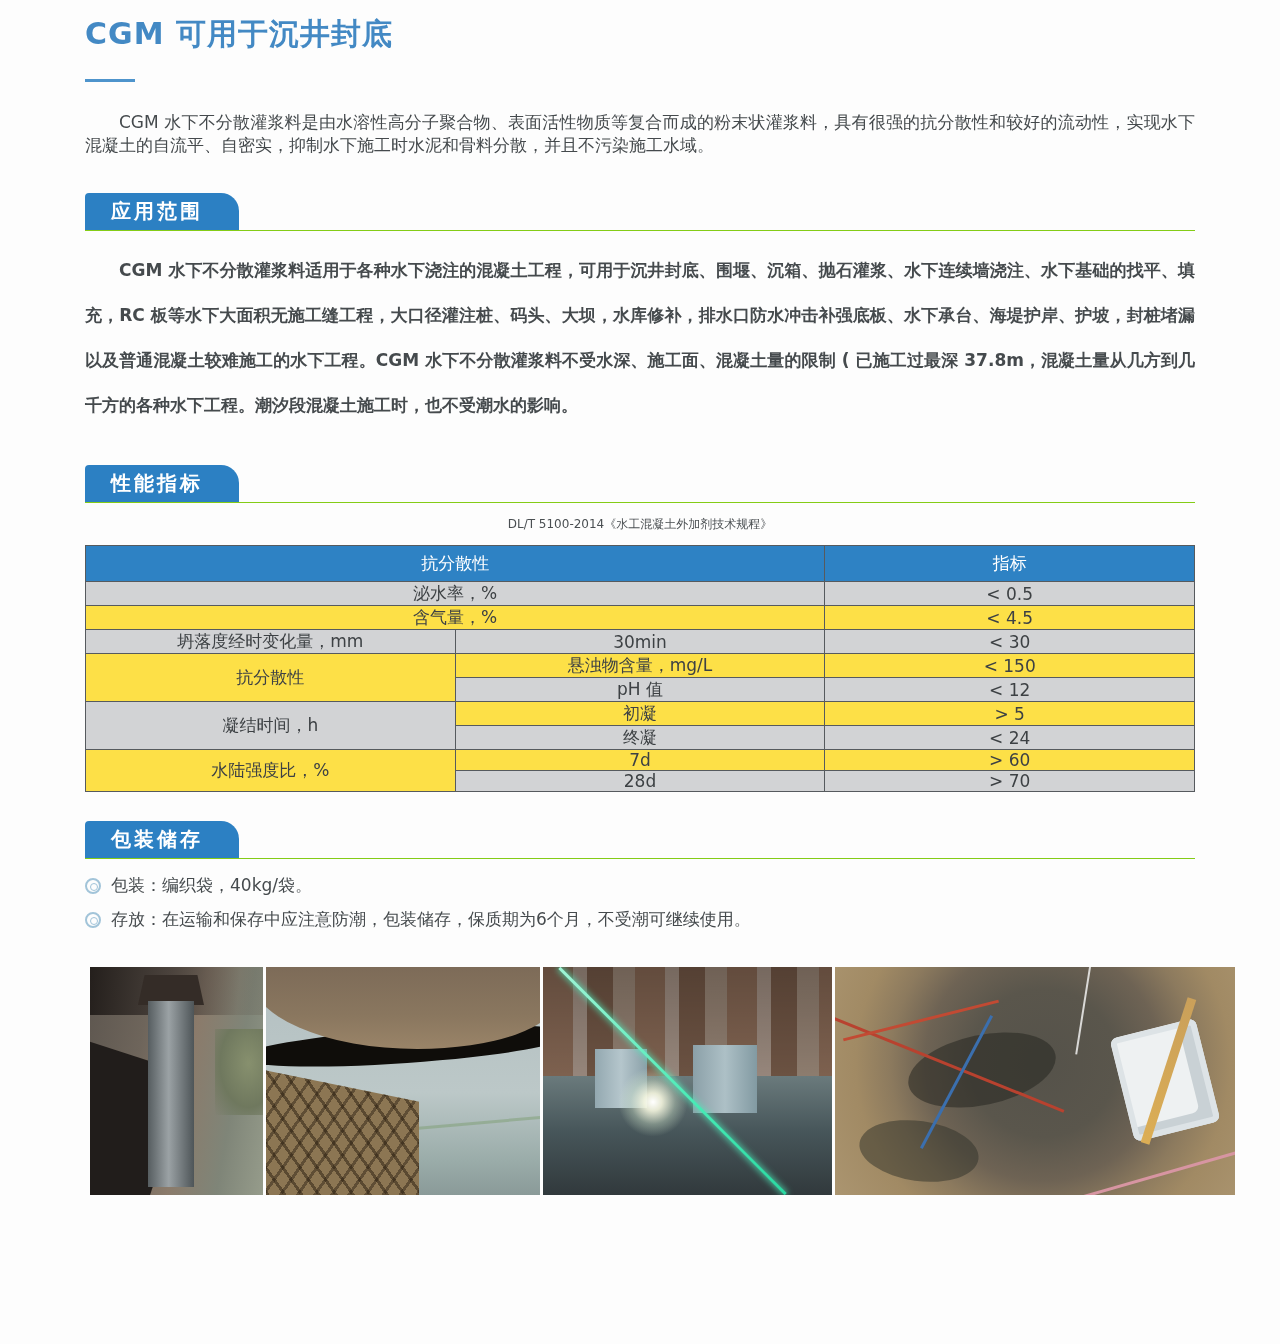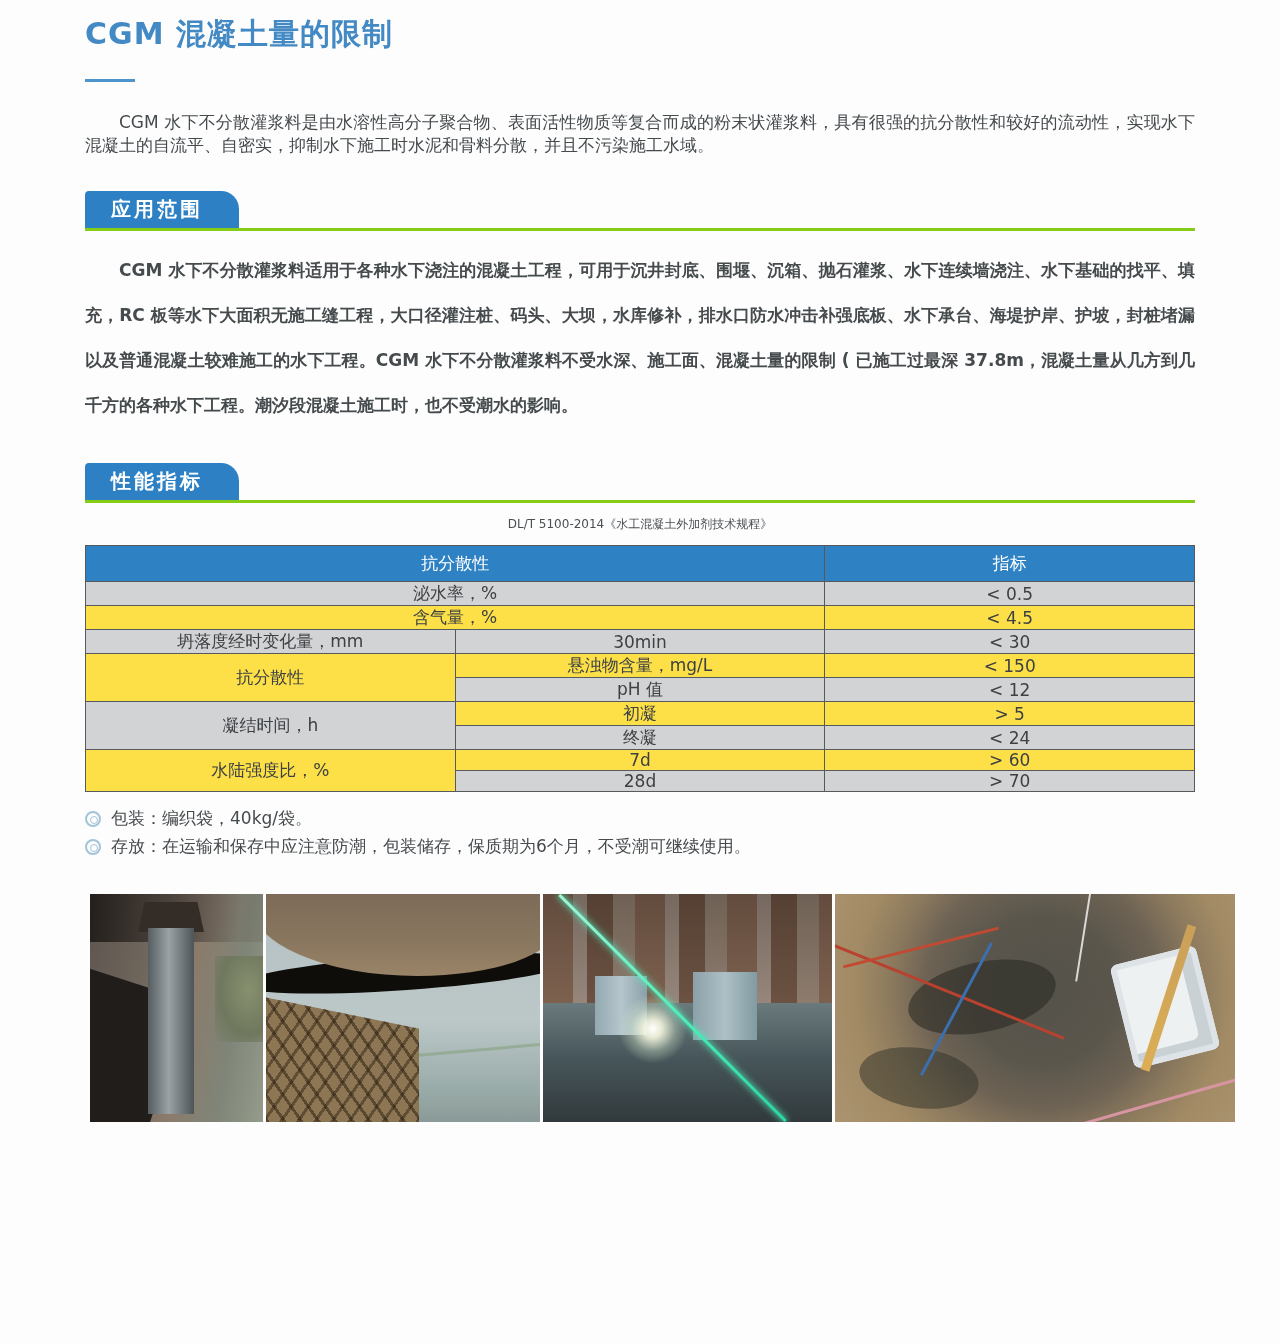--- a/index.html
+++ b/index.html
@@ -26,21 +26,21 @@
 
   
   .para {
     margin:0; font-size:17px; line-height:23px;
     text-align:justify; text-indent:2em; color:#454a4d;
   }
   .intro-para { margin-top:29px; }
   .section-para { margin-top:17px; line-height:45px;font-weight:bold; }
 
   
-  .section-bar { position:relative; height:37px; border-bottom:3px solid #84cc16; }
+  .section-bar { position:relative; height:37px; border-bottom:1px solid #84cc16; }
   .sec-app  { margin-top:37px; }
   .sec-perf { margin-top:38px; }
   .sec-pack { margin-top:30px; }
   .section-tab {
     position:absolute; left:0; bottom:0;
     height:37px; line-height:37px;
     padding:0 36px 0 26px;
     background:#2c80c3; color:#ffffff;
     font-size:20px; font-weight:bold; letter-spacing:3px;
     border-radius:4px 18px 0 0;
@@ -64,21 +64,21 @@
   table.perf thead th {
     background:#2e82c4; color:#ffffff;
     font-weight:normal; font-size:17px; height:36px;
   }
   table.perf tbody td { height:14px; font-size:17px; color:#3d4144; }
   .shade-gray  { background:#d2d3d5; }
   .shade-white { background:#fde047; }
 
   
   .bullets { margin-top:15px; }
-  .bullet-row { display:flex; align-items:center; margin-top:5px; }
+  .bullet-row { display:flex; align-items:center; margin-top:11px; }
   .bullet-icon {
     flex:0 0 auto; width:16px; height:16px;
     border:2px solid #a2c4d9; border-radius:50%;
     margin-right:10px; position:relative;
   }
   .bullet-icon::after {
     content:""; position:absolute; left:3px; top:3px;
     width:6px; height:6px; border:1.5px solid #a2c4d9; border-radius:50%;
   }
   .bullet-text { font-size:17px; color:#454a4d; }
@@ -157,21 +157,21 @@
   .p4-stick { right:62px; top:28px; width:9px; height:152px;
     background:linear-gradient(180deg,#caa05a,#dcae55); transform:rotate(18deg); }
   .p4-pink-cable { right:-14px; bottom:20px; width:170px; height:3px;
     background:#d795a2; transform:rotate(-16deg); }
 </style>
 </head>
 <body>
 
 <div class="content">
 
-  <h1 class="page-title">CGM 混凝土量的限制</h1>
+  <h1 class="page-title">CGM 可用于沉井封底</h1>
   <div class="title-underline"></div>
 
   <p class="para intro-para">CGM 水下不分散灌浆料是由水溶性高分子聚合物、表面活性物质等复合而成的粉末状灌浆料，具有很强的抗分散性和较好的流动性，实现水下混凝土的自流平、自密实，抑制水下施工时水泥和骨料分散，并且不污染施工水域。</p>
 
   <div class="section-bar sec-app">
     <div class="section-tab">应用范围</div>
   </div>
   <p class="para section-para">CGM 水下不分散灌浆料适用于各种水下浇注的混凝土工程，可用于沉井封底、围堰、沉箱、抛石灌浆、水下连续墙浇注、水下基础的找平、填充，RC 板等水下大面积无施工缝工程，大口径灌注桩、码头、大坝，水库修补，排水口防水冲击补强底板、水下承台、海堤护岸、护坡，封桩堵漏以及普通混凝土较难施工的水下工程。CGM 水下不分散灌浆料不受水深、施工面、混凝土量的限制 ( 已施工过最深 37.8m，混凝土量从几方到几千方的各种水下工程。潮汐段混凝土施工时，也不受潮水的影响。</p>
 
   <div class="section-bar sec-perf">
@@ -228,20 +228,23 @@
           <td class="shade-white">7d</td>
           <td class="shade-white">&gt; 60</td>
         </tr>
         <tr>
           <td class="shade-gray">28d</td>
           <td class="shade-gray">&gt; 70</td>
         </tr>
       </tbody>
   </table>
 
+  <div class="section-bar sec-pack">
+    <div class="section-tab">包装储存</div>
+  </div>
 
   <div class="bullets">
     <div class="bullet-row">
       <span class="bullet-icon"></span>
       <span class="bullet-text">包装：编织袋，40kg/袋。</span>
     </div>
     <div class="bullet-row">
       <span class="bullet-icon"></span>
       <span class="bullet-text">存放：在运输和保存中应注意防潮，包装储存，保质期为6个月，不受潮可继续使用。</span>
     </div>

